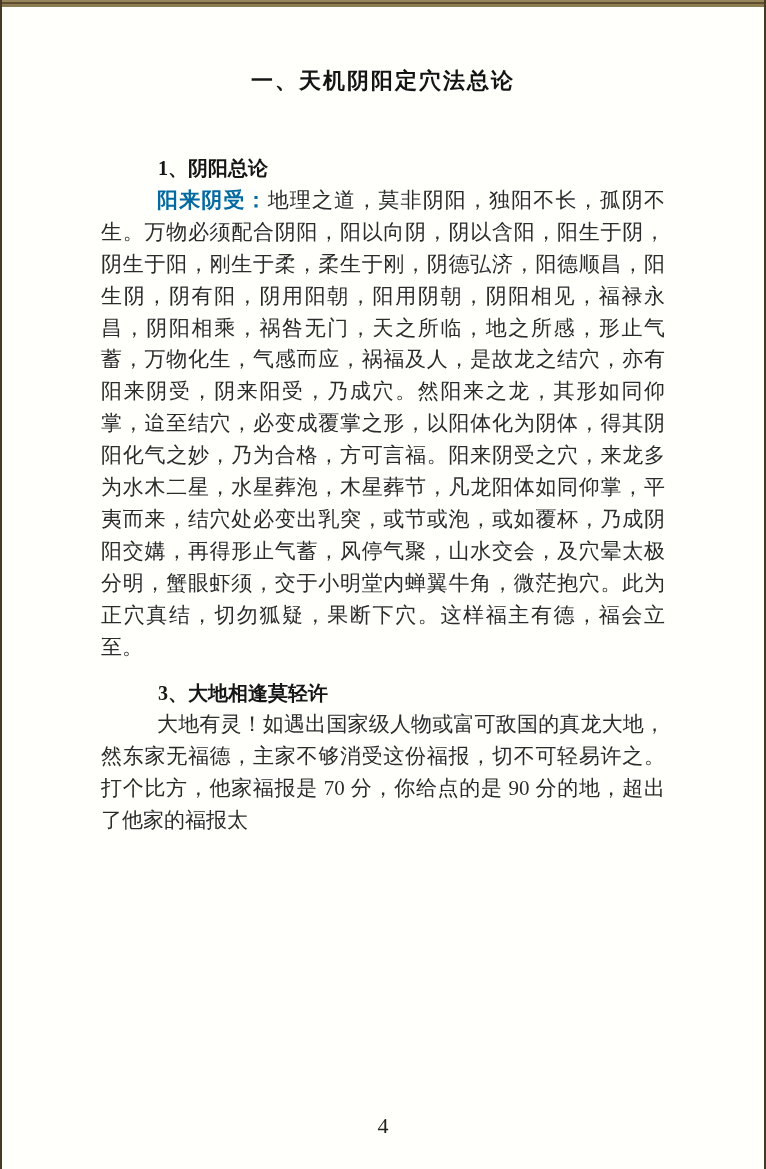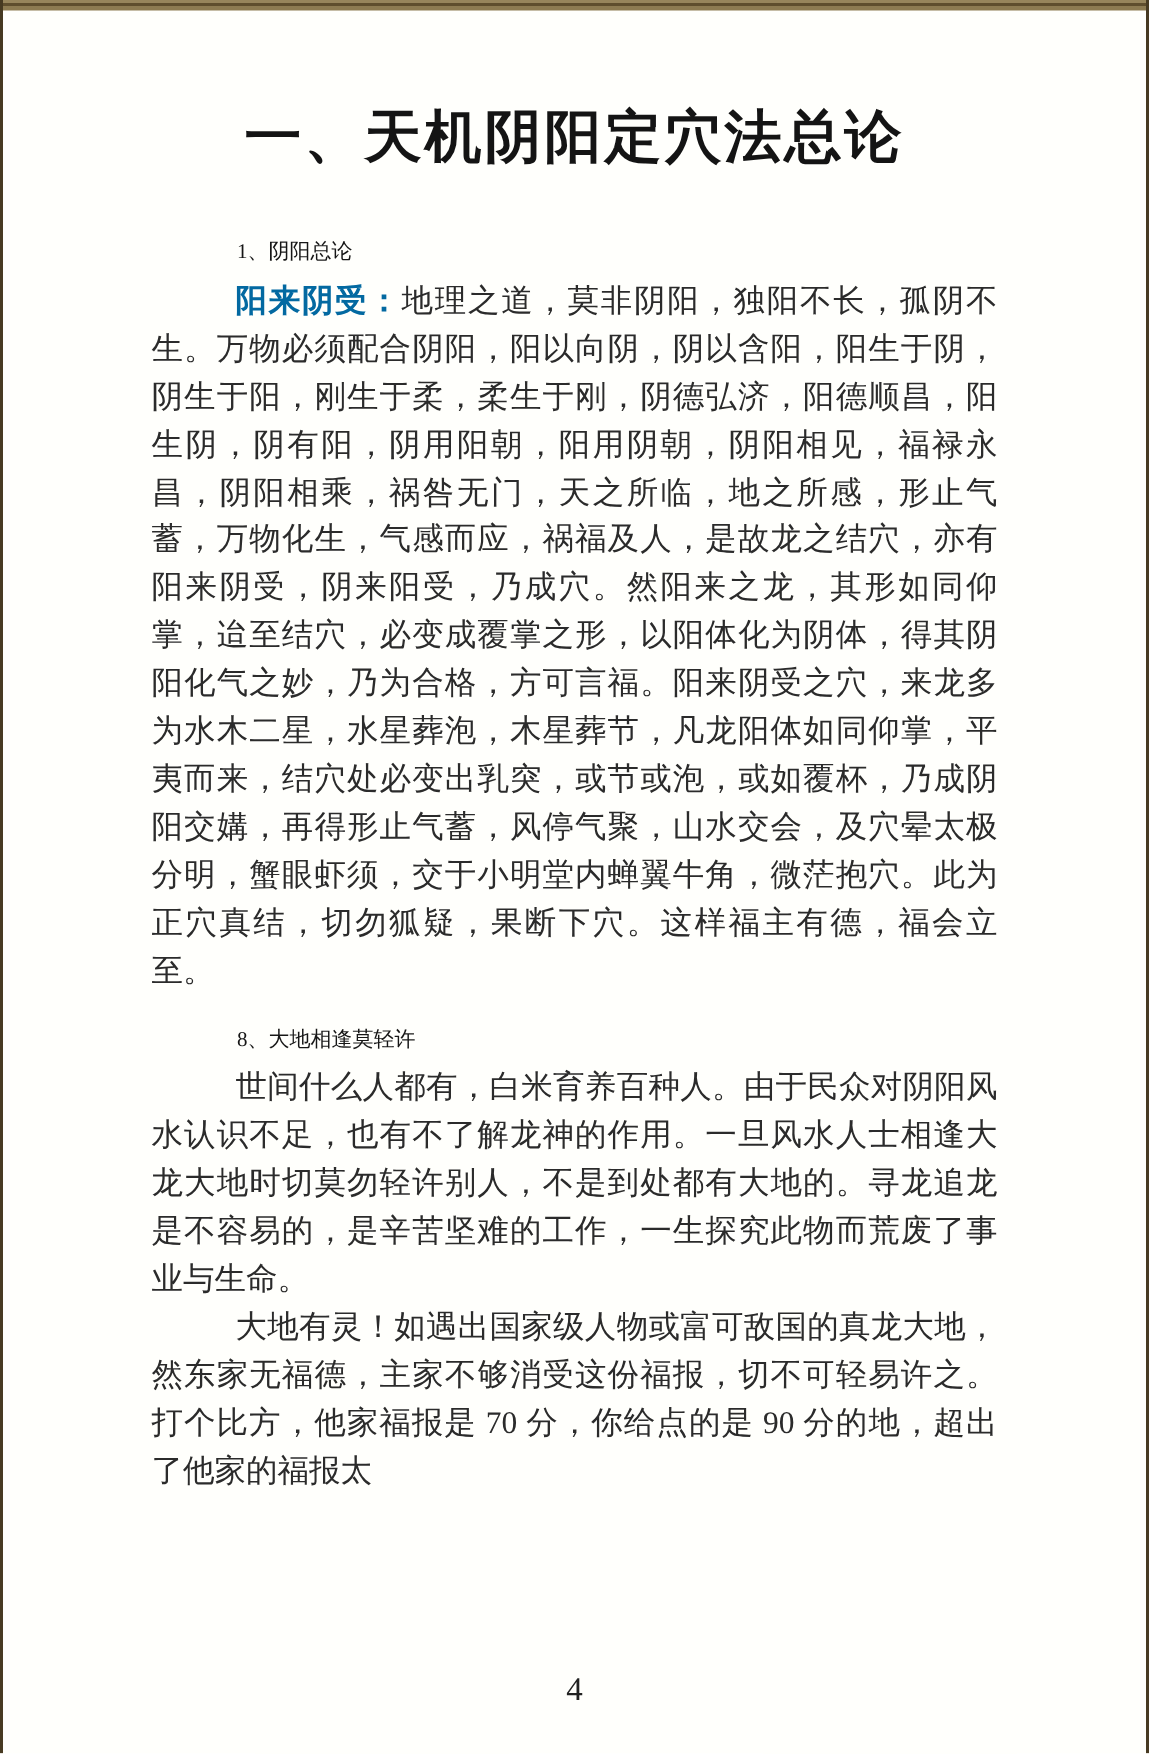--- a/index.html
+++ b/index.html
@@ -19,40 +19,40 @@
       #5f4e2e 28%, #5f4e2e 58%,
       #8d7b52 58%, #8d7b52 100%);
   }
   .border-left  { position: absolute; top: 0; bottom: 0; left: 0;  width: 2px; background: #473a22; }
   .border-right { position: absolute; top: 0; bottom: 0; right: 0; width: 2px; background: #473a22; }
 
   .title {
     position: absolute;
     top: 66px; left: 0; right: 0;
     text-align: center;
-    font-size: 38px;
+    font-size: 22px;
     font-weight: bold;
     letter-spacing: 2px;
     color: #141414;
     margin: 0;
   }
 
   .content {
     position: absolute;
     left: 101px;
     top: 153px;
     width: 564px;
     font-size: 21px;
     line-height: 31.9px;
     text-align: justify;
     text-justify: inter-ideograph;
   }
   .section-heading {
-    font-size: 14px;
-    font-weight: normal;
+    font-size: 20px;
+    font-weight: bold;
     color: #161616;
     margin: 0;
     text-indent: 57px;
     text-align: left;
   }
   .section-heading.second { margin-top: 14px; }
   .para {
     margin: 0;
     text-indent: 56px;
   }
@@ -78,21 +78,20 @@
   <div class="border-right"></div>
 
   <h1 class="title">一、天机阴阳定穴法总论</h1>
 
   <div class="content">
     <h2 class="section-heading">1、阴阳总论</h2>
 
     <p class="para"><span class="lead">阳来阴受：</span><span>地理之道，莫非阴阳，独阳不长，孤阴不生。万物必须配合阴阳，阳以向阴，阴以含阳，阳生于阴，阴生于阳，刚生于柔，柔生于刚，阴德弘济，阳德顺昌，阳生阴，阴有阳，阴用阳朝，阳用阴朝，阴阳相见，福禄永昌，阴阳相乘，祸咎无门，天之所临，地之所感，形止气蓄，万物化生，气感而应，祸福及人，是故龙之结穴，亦有阳来阴受，阴来阳受，乃成穴。然阳来之龙，其形如同仰掌，迨至结穴，必变成覆掌之形，以阳体化为阴体，得其阴阳化气之妙，乃为合格，方可言福。阳来阴受之穴，来龙多为水木二星，水星葬泡，木星葬节，凡龙阳体如同仰掌，平夷而来，结穴处必变出乳突，或节或泡，或如覆杯，乃成阴阳交媾，再得形止气蓄，风停气聚，山水交会，及穴晕太极分明，蟹眼虾须，交于小明堂内蝉翼牛角，微茫抱穴。此为正穴真结，切勿狐疑，果断下穴。这样福主有德，福会立至。</span></p>
 
 
-    <h2 class="section-heading second">8、大地相逢莫轻许</h2>
+    <h2 class="section-heading second">3、大地相逢莫轻许</h2>
 
-    <p class="para"><span>世间什么人都有，白米育养百种人。由于民众对阴阳风水认识不足，也有不了解龙神的作用。一旦风水人士相逢大龙大地时切莫勿轻许别人，不是到处都有大地的。寻龙追龙是不容易的，是辛苦坚难的工作，一生探究此物而荒废了事业与生命。</span></p>
 
     <p class="para"><span>大地有灵！如遇出国家级人物或富可敌国的真龙大地，然东家无福德，主家不够消受这份福报，切不可轻易许之。打个比方，他家福报是 70 分，你给点的是 90 分的地，超出了他家的福报太</span></p>
   </div>
 
   <div class="page-number">4</div>
 </div>
 
 </body></html>

